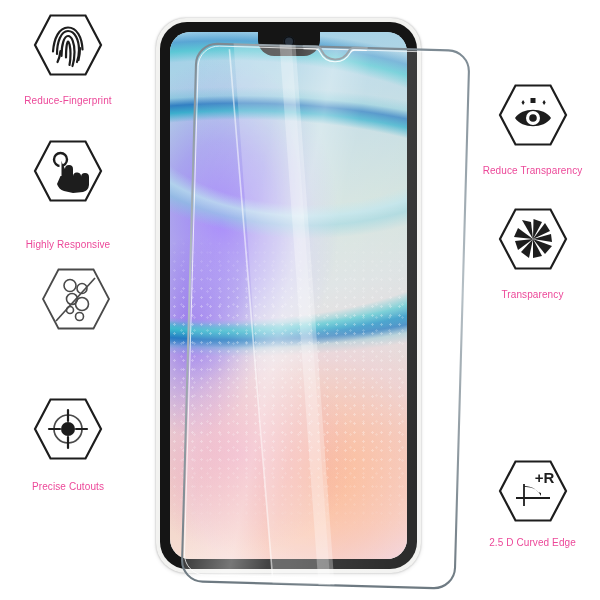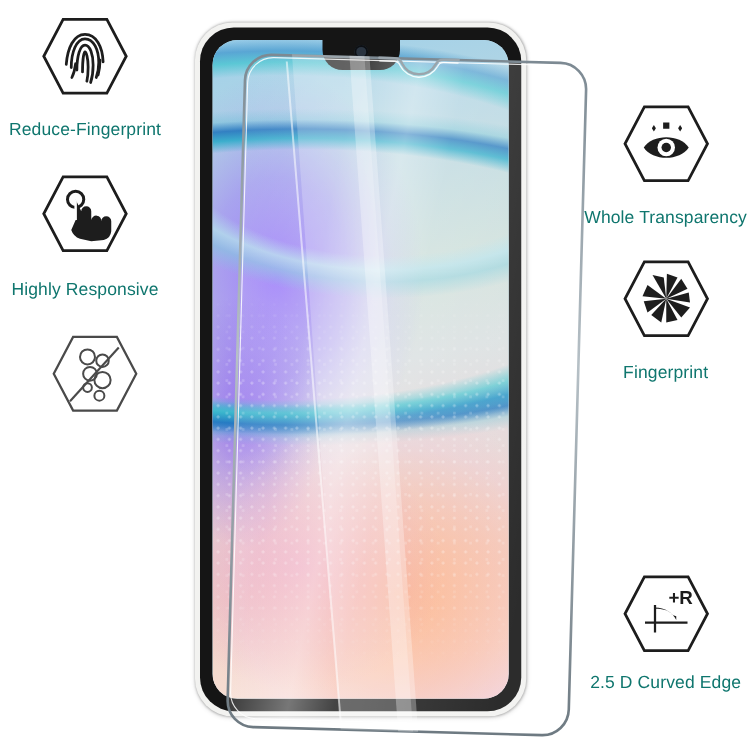--- a/index.html
+++ b/index.html
@@ -28,22 +28,22 @@
   .feature.right { align-items: center; }
 
   .hex-wrap {
     position: relative;
     width: 70px;
     height: 62px;
   }
   .hex-wrap svg { display: block; }
 
   .feat-label {
-    font-size: 14px;
-    color: #0f766e;
+    font-size: 10px;
+    color: #ec4899;
     white-space: nowrap;
     letter-spacing: 0.1px;
     line-height: 1;
   }
   .feat-label.caps {
     letter-spacing: 0.4px;
   }
 
   
   #phone {
@@ -273,21 +273,21 @@
           <path d="M33 43.5c0-9 1-16 2-16s2.5 5 2.5 12c0 5-.5 9-1 11.5"></path>
           <path d="M20 37.5c1-13 6-24 15-24s14 10 14.5 22"></path>
           <path d="M45.5 46c1-4 1.5-8 1.5-12"></path>
           <path d="M24.5 48c1.5-3 2.5-7 3-11"></path>
         </g>
       </svg>
     </div>
     <div class="feat-label" style="margin-top:20px;">Reduce-Fingerprint</div>
   </div>
 
-  <div class="feature left" style="left:3px; top:140px; width:130px;">
+  <div class="feature left" style="left:3px; top:140px; width:130px;gap:16px;">
     <div class="hex-wrap">
       <svg width="70" height="62" viewBox="0 0 70 62">
         <polygon points="17.5,1.5 52.5,1.5 68,31 52.5,60.5 17.5,60.5 2,31" fill="#fff" stroke="#1d1d1d" stroke-width="2.2"></polygon>
         <circle cx="27.5" cy="19.5" r="6.5" fill="none" stroke="#1d1d1d" stroke-width="2.4"></circle>
         <path d="M27.5 19.5 L27.5 36 L24 44 a 11 11 0 0 0 7 7 l 9 2 l 10 -1 a 8 8 0 0 0 6 -7
                  l 0 -8 a 4 4 0 0 0 -8 0 a 4 4 0 0 0 -8 -1 l 0 -7 a 4 4 0 0 0 -8 0 Z" fill="#1d1d1d"></path>
         <path d="M27.5 19.5 L27.5 36" stroke="#fff" stroke-width="2"></path>
       </svg>
     </div>
     <div class="feat-label" style="margin-top:22px;">Highly Responsive</div>
@@ -303,54 +303,70 @@
           <circle cx="31" cy="31" r="5.5"></circle>
           <circle cx="41" cy="36" r="6.5"></circle>
           <circle cx="29" cy="42" r="3.5"></circle>
           <circle cx="38.5" cy="48.5" r="4"></circle>
         </g>
         <line x1="15" y1="53" x2="54" y2="10" stroke="#4a4a4a" stroke-width="1.7"></line>
       </svg>
     </div>
   </div>
 
+  <div class="feature left" style="left:3px; top:398px; width:130px;">
+    <div class="hex-wrap">
+      <svg width="70" height="62" viewBox="0 0 70 62">
+        <polygon points="17.5,1.5 52.5,1.5 68,31 52.5,60.5 17.5,60.5 2,31" fill="#fff" stroke="#1d1d1d" stroke-width="2.2"></polygon>
+        <circle cx="35" cy="31" r="14" fill="none" stroke="#4a4a4a" stroke-width="1.7"></circle>
+        <circle cx="35" cy="31" r="7" fill="#1d1d1d"></circle>
+        <g stroke="#1d1d1d" stroke-width="2.2" stroke-linecap="round">
+          <line x1="35" y1="12" x2="35" y2="23"></line>
+          <line x1="35" y1="39" x2="35" y2="50"></line>
+          <line x1="16" y1="31" x2="27" y2="31"></line>
+          <line x1="43" y1="31" x2="54" y2="31"></line>
+        </g>
+      </svg>
+    </div>
+    <div class="feat-label" style="margin-top:22px;">Precise Cutouts</div>
+  </div>
 
   <div class="feature right" style="left:465px; top:84px; width:135px;">
     <div class="hex-wrap">
       <svg width="70" height="62" viewBox="0 0 70 62">
         <polygon points="17.5,1.5 52.5,1.5 68,31 52.5,60.5 17.5,60.5 2,31" fill="#fff" stroke="#1d1d1d" stroke-width="2.2"></polygon>
         <path d="M17 34 C 24 23, 46 23, 53 34 C 46 45, 24 45, 17 34 Z" fill="#1d1d1d"></path>
         <circle cx="35" cy="34" r="7" fill="#fff"></circle>
         <circle cx="35" cy="34" r="3.8" fill="#1d1d1d"></circle>
         <rect x="32.5" y="14" width="5" height="5" fill="#1d1d1d"></rect>
         <path d="M23.5 18.5 l1.6 -2.6 l1.6 2.6 l-1.6 2.6 Z" fill="#1d1d1d"></path>
         <path d="M44.5 18.5 l1.6 -2.6 l1.6 2.6 l-1.6 2.6 Z" fill="#1d1d1d"></path>
       </svg>
     </div>
-    <div class="feat-label" style="margin-top:20px;">Whole Transparency</div>
+    <div class="feat-label" style="margin-top:20px;">Reduce Transparency</div>
   </div>
 
   <div class="feature right" style="left:465px; top:208px; width:135px;">
     <div class="hex-wrap">
       <svg width="70" height="62" viewBox="0 0 70 62">
         <polygon points="17.5,1.5 52.5,1.5 68,31 52.5,60.5 17.5,60.5 2,31" fill="#fff" stroke="#1d1d1d" stroke-width="2.2"></polygon>
         <g fill="#1d1d1d">
           <path d="M35 31 L 24 12 L 33 14 Z"></path>
           <path d="M35 31 L 35.5 11 L 44 14 Z"></path>
           <path d="M35 31 L 47 15 L 52 23 Z"></path>
           <path d="M35 31 L 53 26 L 54 34 Z"></path>
           <path d="M35 31 L 54 38 L 47 46 Z"></path>
           <path d="M35 31 L 44 48 L 35 50 Z"></path>
           <path d="M35 31 L 31 50 L 23 44 Z"></path>
           <path d="M35 31 L 20 42 L 17 33 Z"></path>
           <path d="M35 31 L 16 29 L 20 20 Z"></path>
         </g>
       </svg>
     </div>
-    <div class="feat-label" style="margin-top:20px;">Fingerprint</div>
+    <div class="feat-label" style="margin-top:20px;">Transparency</div>
   </div>
 
 
   <div class="feature right" style="left:465px; top:460px; width:135px;">
     <div class="hex-wrap">
       <svg width="70" height="62" viewBox="0 0 70 62">
         <polygon points="17.5,1.5 52.5,1.5 68,31 52.5,60.5 17.5,60.5 2,31" fill="#fff" stroke="#1d1d1d" stroke-width="2.2"></polygon>
         <text x="46.5" y="23" font-family="'Liberation Sans', sans-serif" font-size="15" font-weight="bold" fill="#1d1d1d" text-anchor="middle">+R</text>
         <path d="M26 26 C 34 26, 40 30, 43 36 L 43 33 L 40 32 C 37 28, 32 27, 26 27 Z" fill="#1d1d1d"></path>
         <path d="M26 24 L 26 46" stroke="#1d1d1d" stroke-width="1.8"></path>

